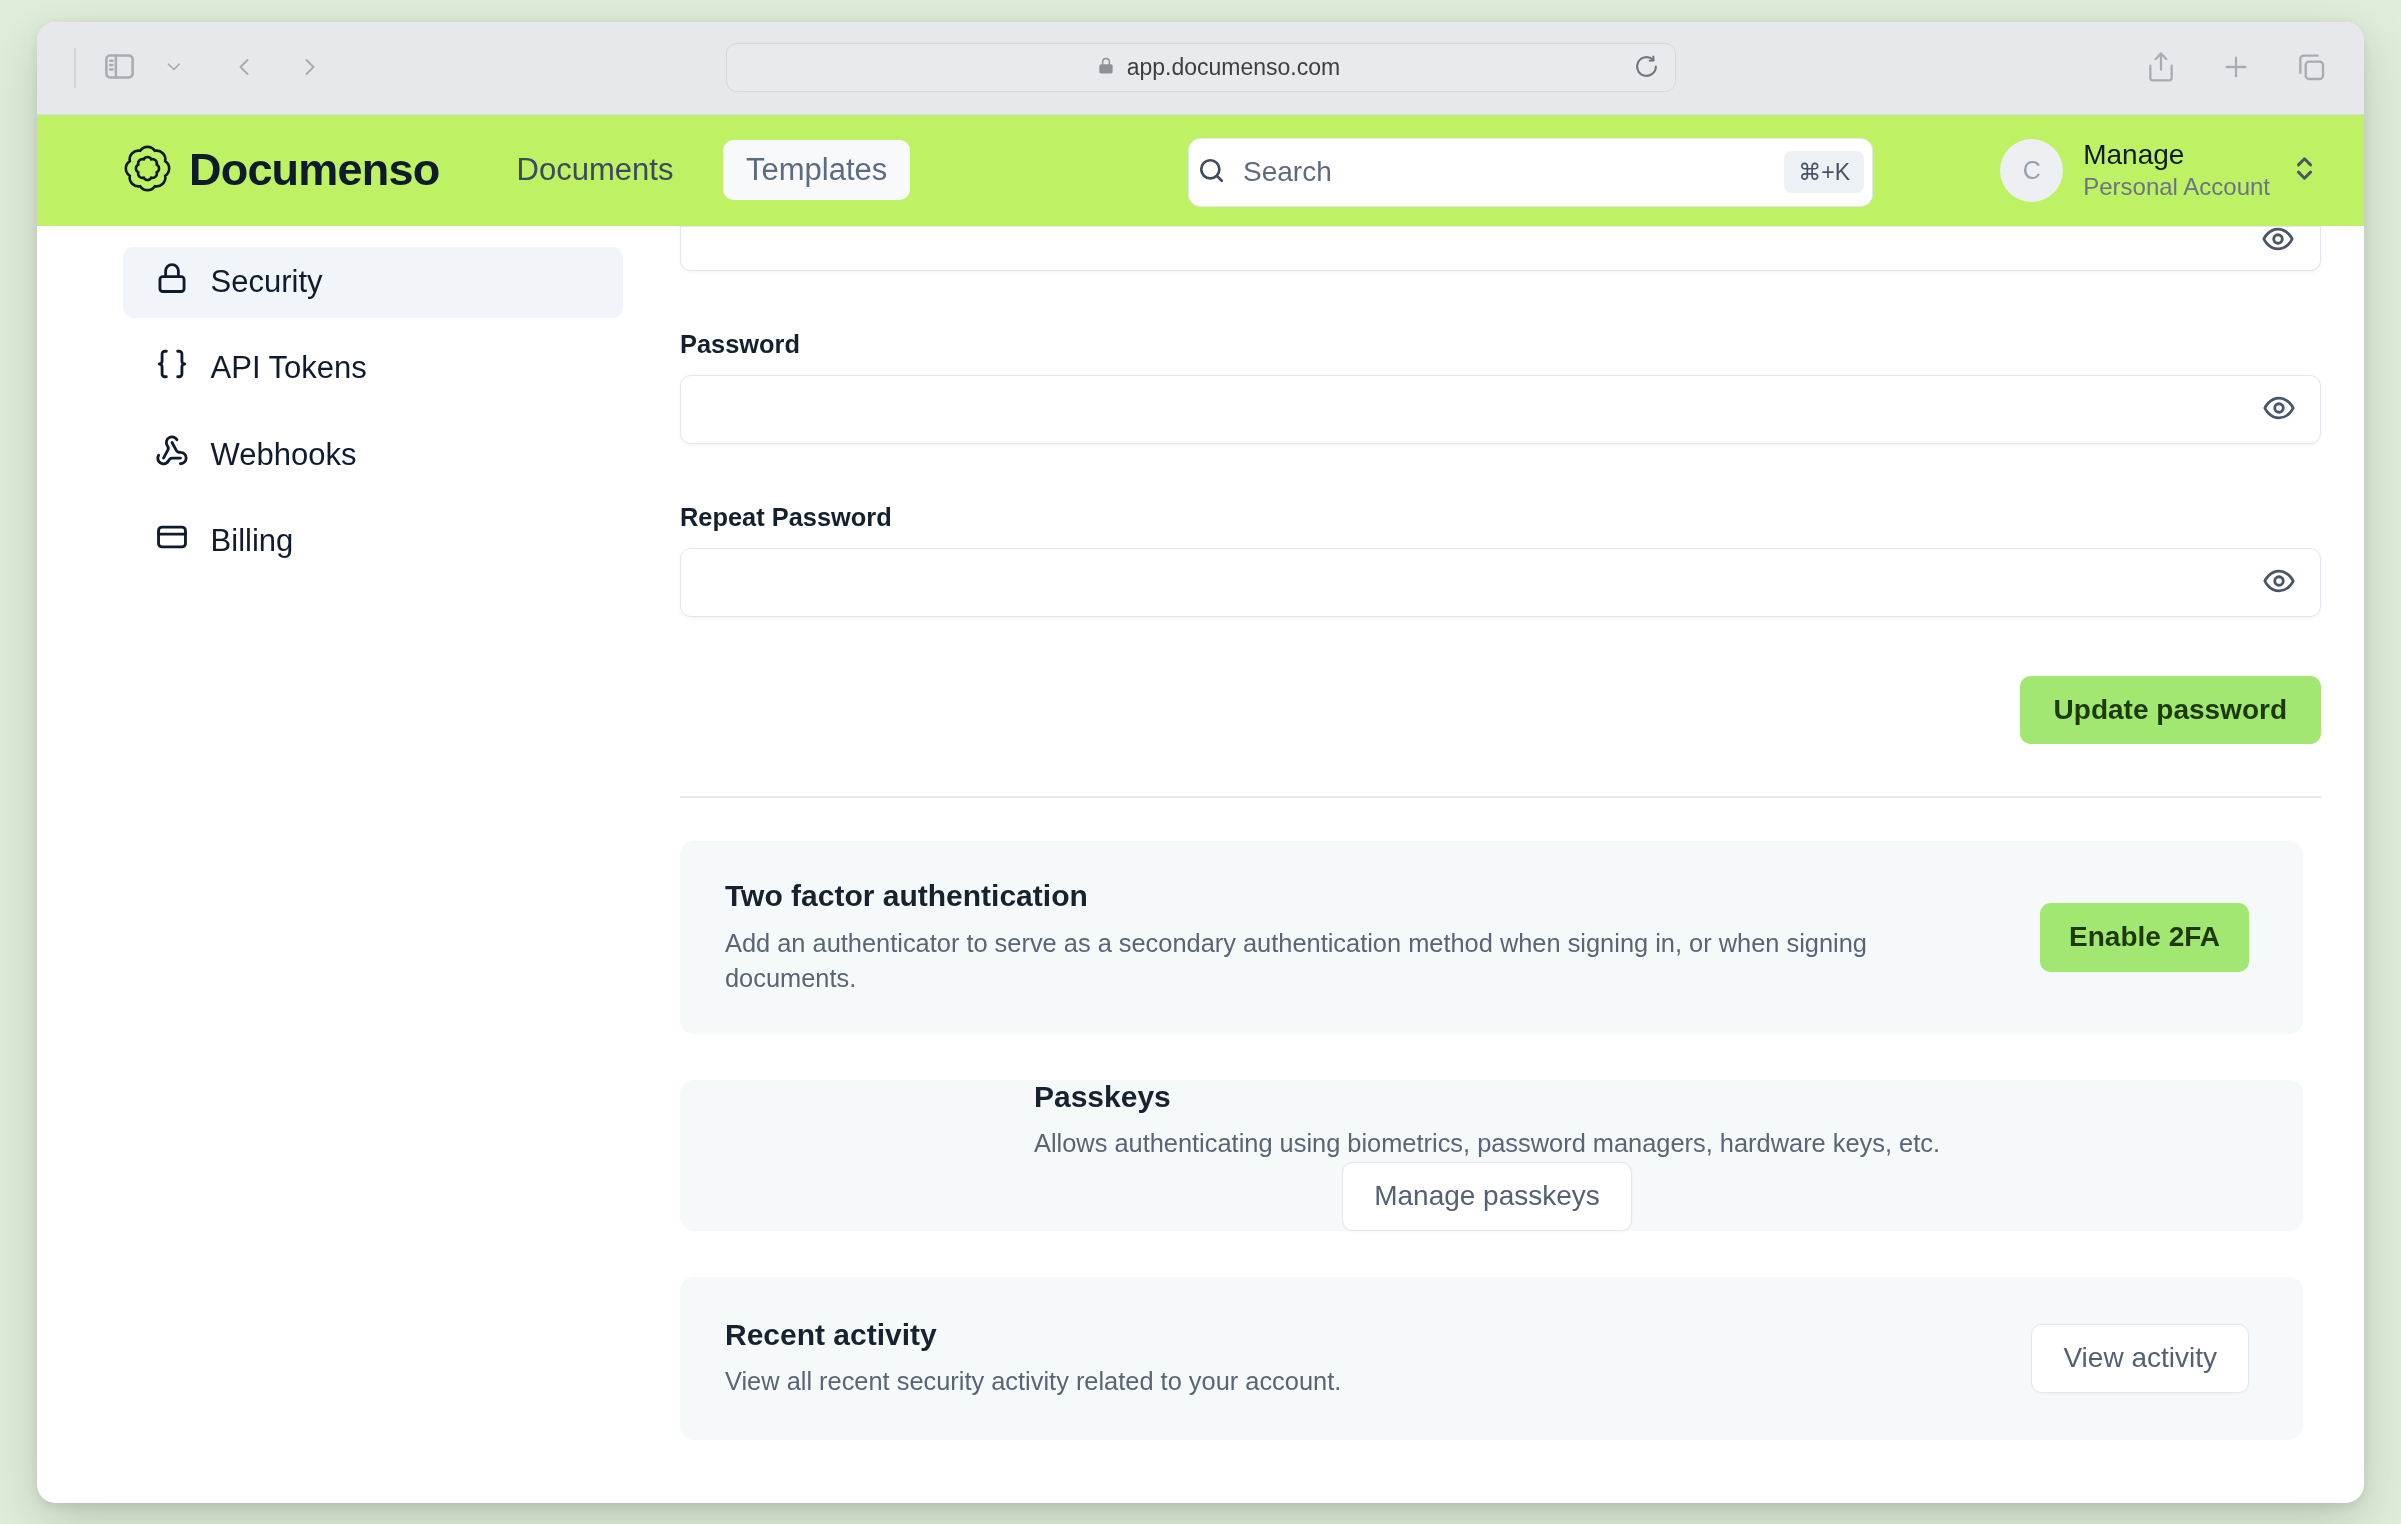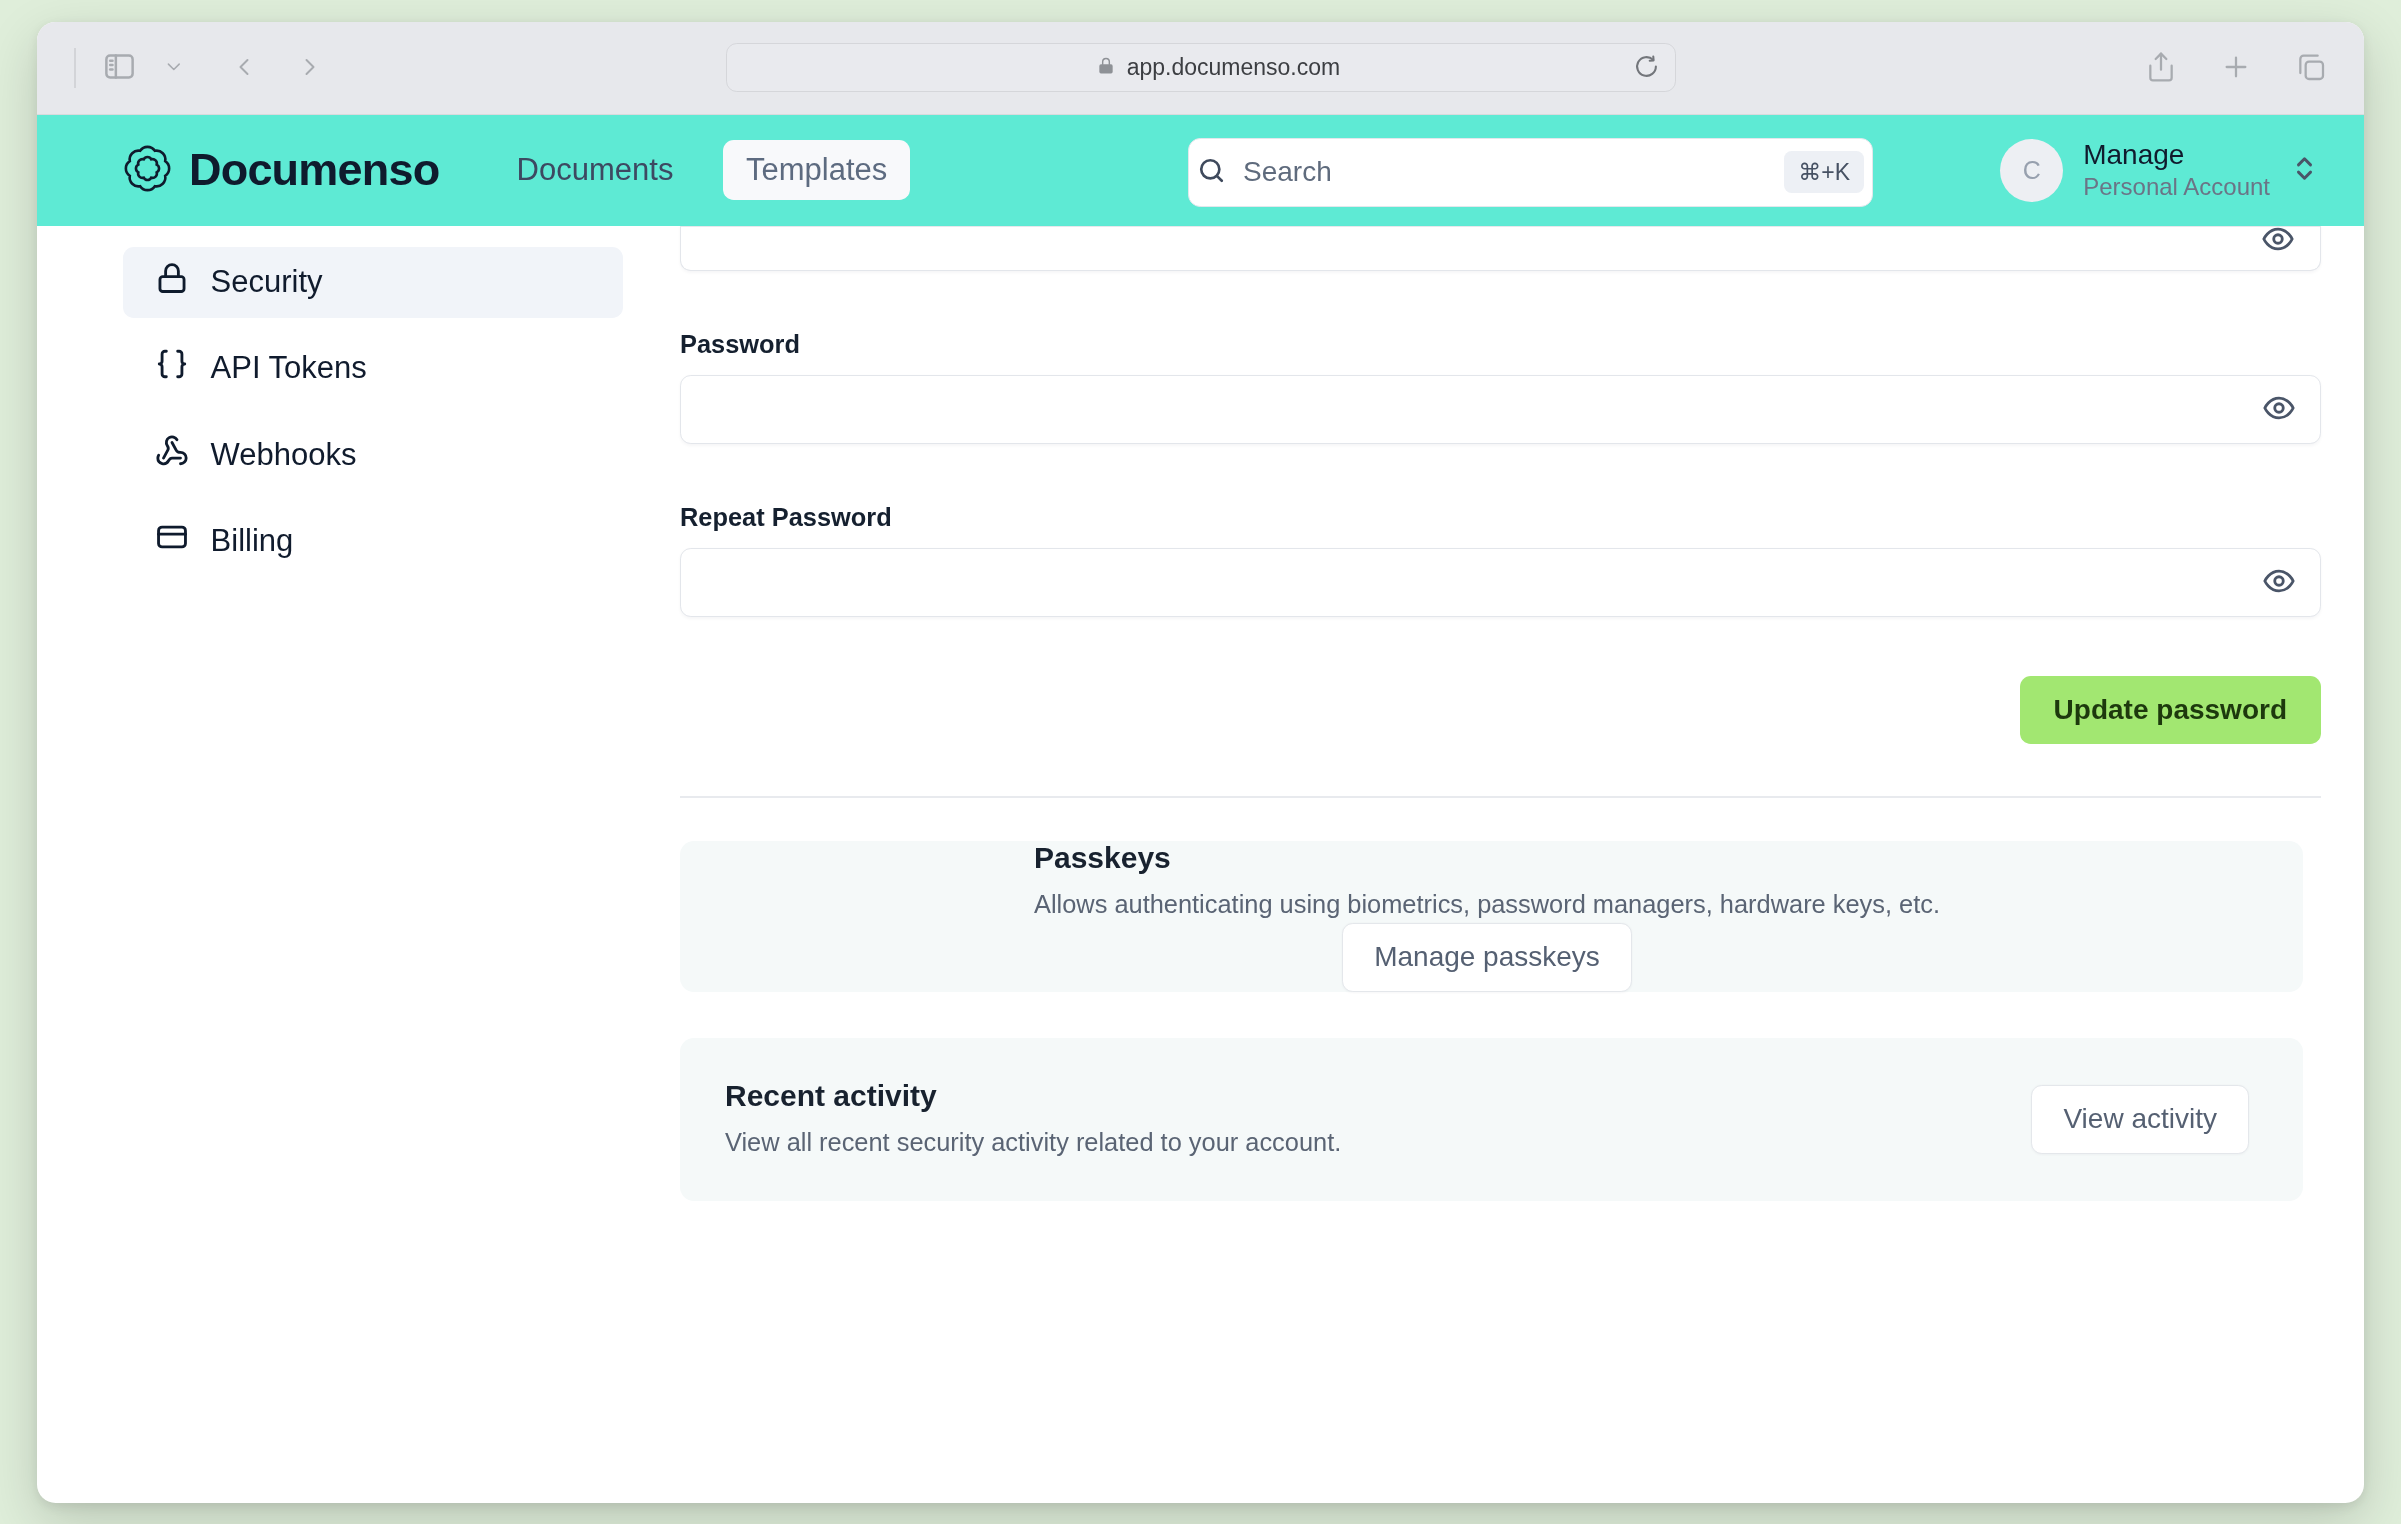--- a/index.html
+++ b/index.html
@@ -26,21 +26,21 @@
   .url-pill {
     position:absolute; left:50%; top:21.6px; transform:translateX(-50%);
     width:950px; height:49px; background:#e9eaee; border:0.8px solid #d5d6da; border-radius:10.8px;
     display:flex; align-items:center; justify-content:center; gap:10.8px;padding-left:35px;
   }
   .url-text { font-size:23px; color:#3c3e42; }
   .url-lock svg { stroke:#8e9196; }
   .url-reload { position:absolute; right:15.4px; top:50%; transform:translateY(-50%); }
   .url-reload svg { stroke:#73767b; stroke-width:2; }
   
-  .app-header { position:absolute; left:0; top:93px; right:0; height:111px; background:#5eead4; }
+  .app-header { position:absolute; left:0; top:93px; right:0; height:111px; background:#bef264; }
   .logo { position:absolute; left:86px; top:50%; transform:translateY(-50%); display:flex; align-items:center; gap:17px; }
   .logo svg { stroke:#0f1b2d; fill:none; stroke-width:3.4; }
   .logo-text { font-size:45px; font-weight:700; color:#0f1b2d; letter-spacing:-0.8px; }
   .nav { position:absolute; left:475px; top:0; height:111px; display:flex; align-items:center; gap:45px; }
   .nav-item { font-size:31px; color:#3d4961; font-weight:500; padding:12.3px 4.6px; cursor:default; }
   .nav-item.alt { color:#5d6b80; background:#f8f9fb; border-radius:10.8px; padding:12.3px 23px; }
   .search-pill {
     position:absolute; left:1151px; top:23px; width:685px; height:69px;
     border:1.5px solid #e3e7ec; border-radius:12.3px; background:#fff;
     display:flex; align-items:center; padding:0 8px; gap:17px;
@@ -296,20 +296,27 @@
         </span>
       </button>
     </div>
 
     <div class="btn-row">
       <button class="btn-primary">Update password</button>
     </div>
 
     <div class="divider"></div>
 
+    <section class="card card-1">
+      <div>
+        <div class="card-title">Two factor authentication</div>
+        <div class="card-desc">Add an authenticator to serve as a secondary authentication method when signing in, or when signing documents.</div>
+      </div>
+      <button class="btn-primary btn-2fa">Enable 2FA</button>
+    </section>
 
     <section class="card card-2">
       <div>
         <div class="card-title">Passkeys</div>
         <div class="card-desc">Allows authenticating using biometrics, password managers, hardware keys, etc.</div>
       </div>
       <button class="btn-secondary">Manage passkeys</button>
     </section>
 
     <section class="card card-3">

